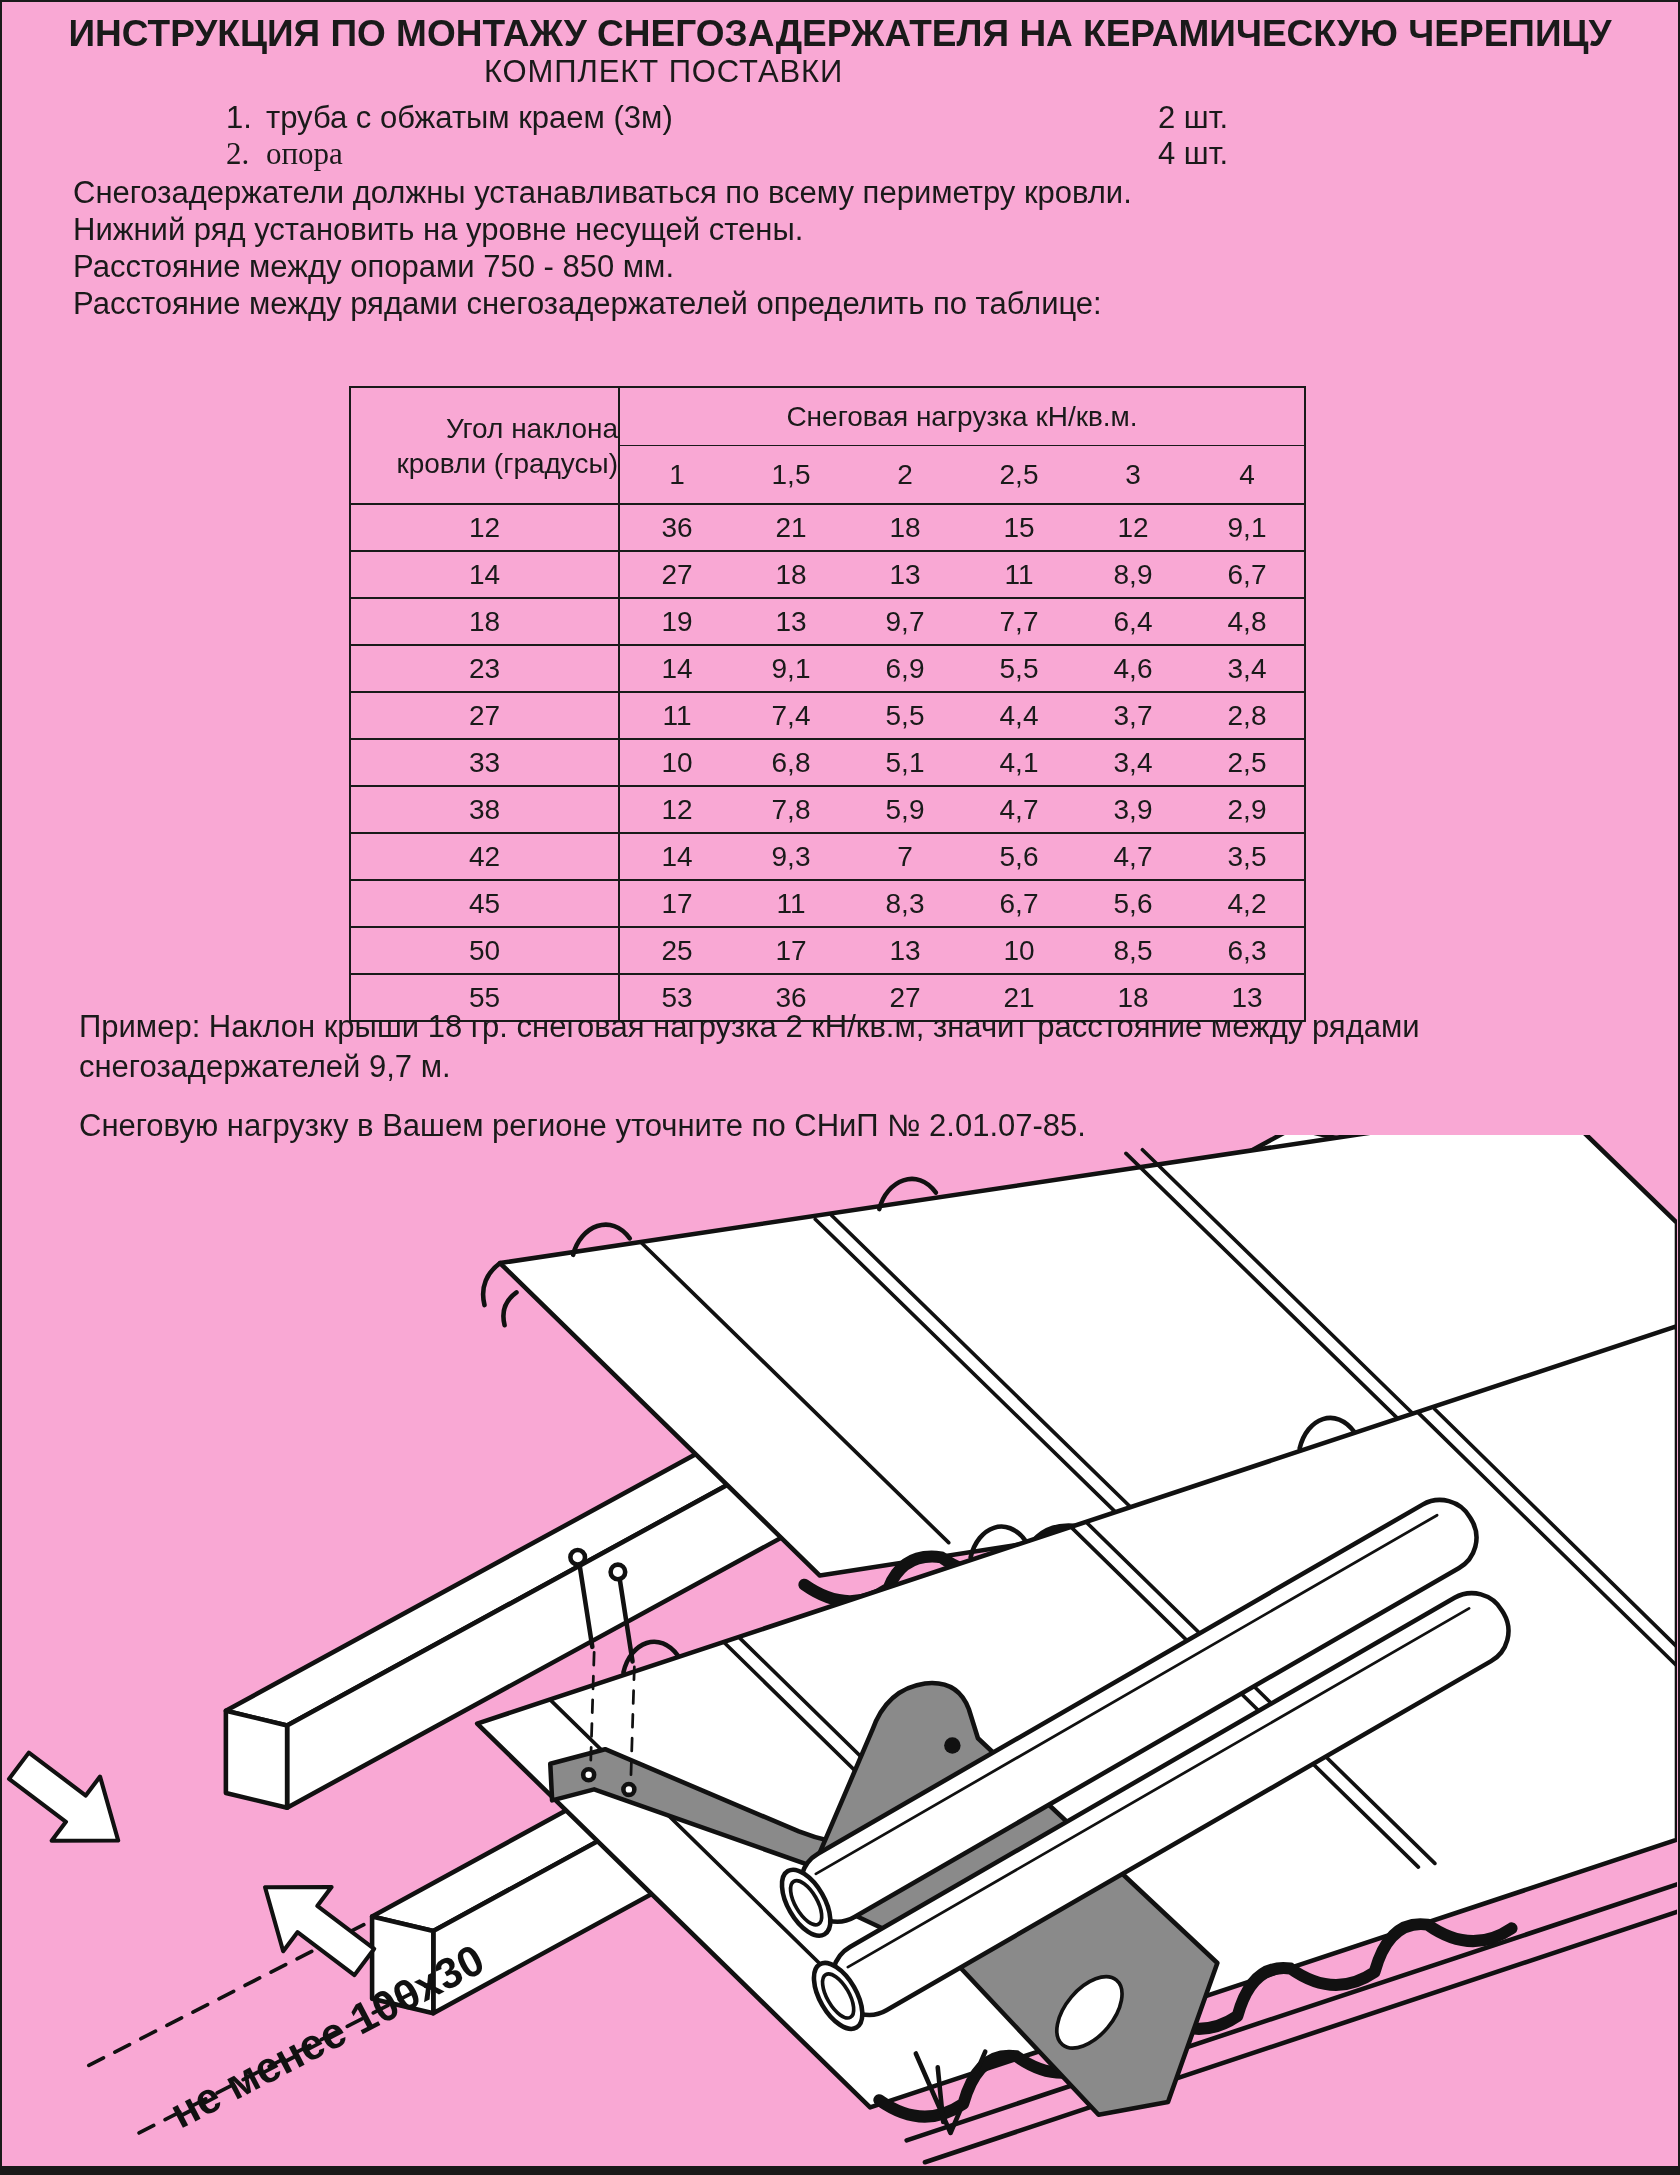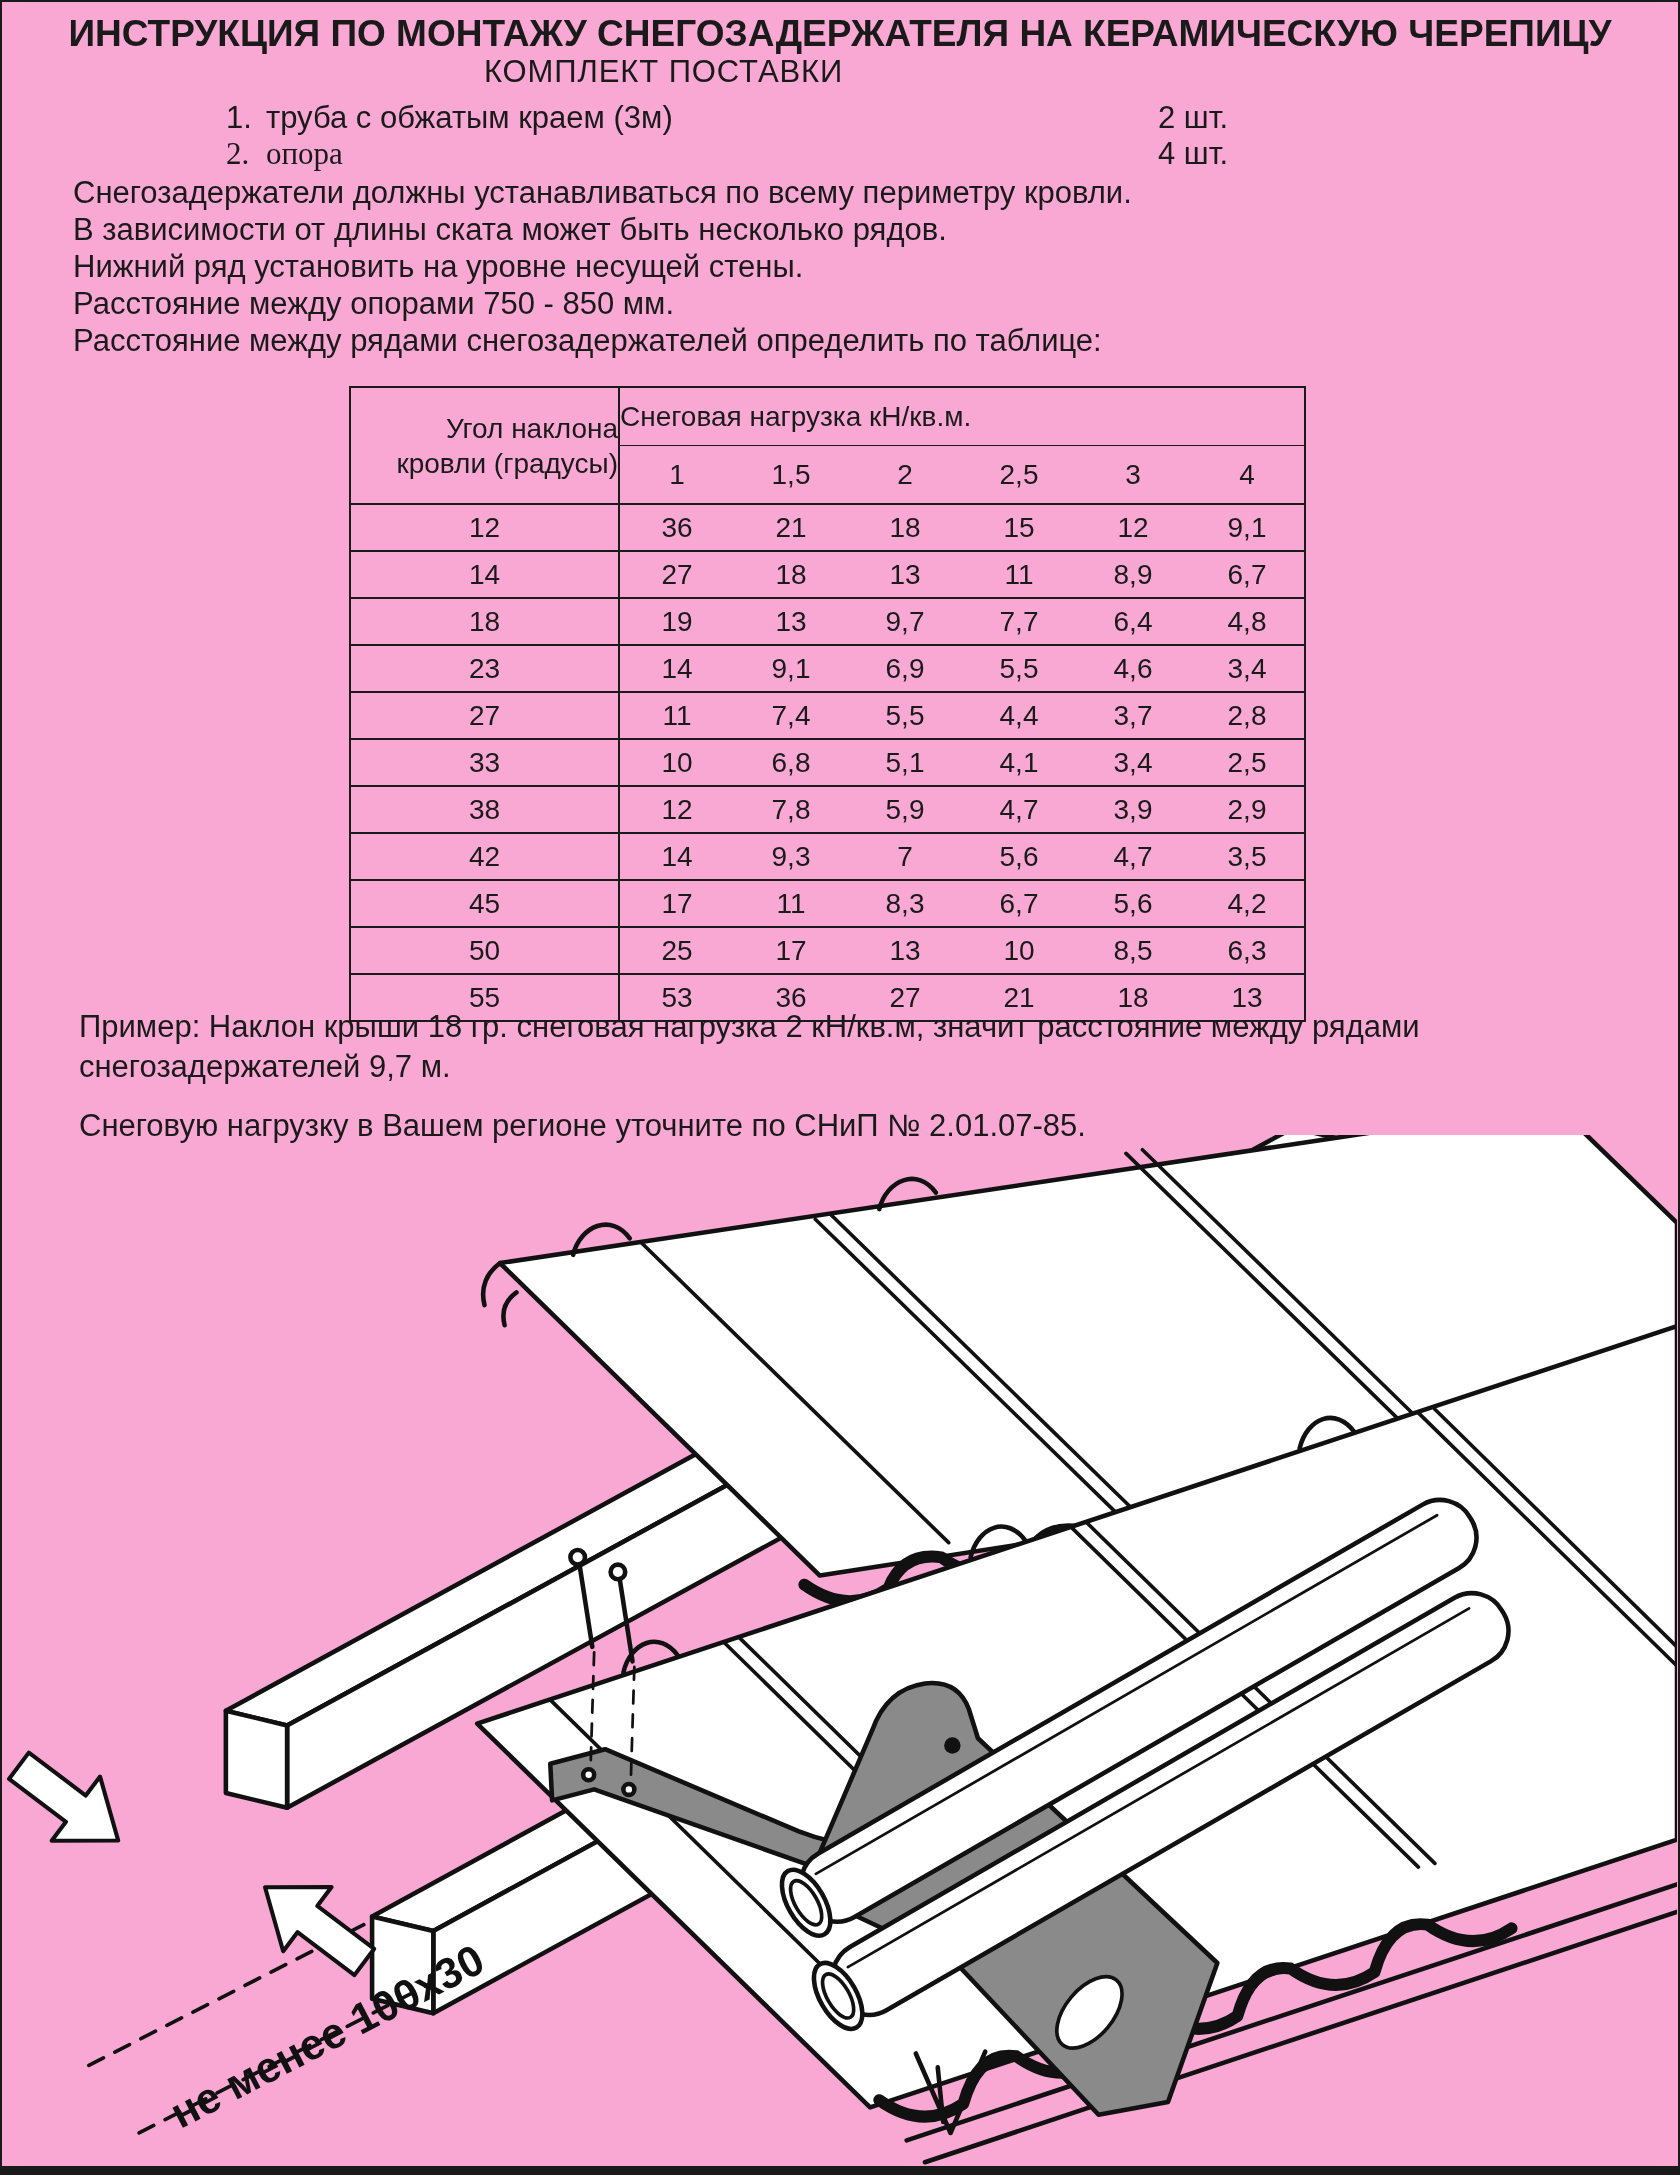--- a/index.html
+++ b/index.html
@@ -13,21 +13,21 @@
   .title{top:11px;left:0;right:0;text-align:center;font-size:37px;font-weight:bold;white-space:nowrap;}
   .kit-heading{top:52px;left:482px;font-size:31px;letter-spacing:0.9px;}
   .kit-item{font-size:31px;white-space:nowrap;}
   .kit-num{display:inline-block;width:40px;}
   .kit-qty{font-size:31px;white-space:nowrap;text-align:center;}
   .paras{top:172px;left:71px;font-size:31px;line-height:37px;}
   .tbl-wrap{top:384px;left:347px;}
   table.snow{border-collapse:collapse;border:2.7px solid #1a1a1a;table-layout:fixed;}
   table.snow td,table.snow th{font-size:28px;font-weight:normal;padding:0;color:#1a1a1a;}
   .corner{width:267px;border-right:2.7px solid #1a1a1a;text-align:right;padding-left:24px;font-size:28px;line-height:35px;}
-  .loadhdr{height:57px;text-align:left;border-bottom:1.8px solid #1a1a1a;}
+  .loadhdr{height:57px;text-align:center;border-bottom:1.8px solid #1a1a1a;}
   .subrow td{width:114px;height:57px;text-align:center;}
   tbody.data td{height:45px;text-align:center;border-top:2.7px solid #1a1a1a;}
   tbody.data td.angle{border-right:2.7px solid #1a1a1a;}
   .example{top:1005px;left:77px;width:1553px;font-size:31px;line-height:40px;}
   .note{top:1106px;left:77px;font-size:31px;}
   .diagram{top:1133px;left:0px;}
 </style>
 </head>
 <body>
 
@@ -42,21 +42,20 @@
   </div>
   <div class="abs kit-qty" style="top:98px;left:1156px;">2 шт.</div>
 
   <div class="abs kit-item" style="top:134px;left:224px;font-family:Liberation Serif, serif;">
     <span class="kit-num">2.</span><span>опора</span>
   </div>
   <div class="abs kit-qty" style="top:134px;left:1156px;">4 шт.</div>
 
   <div class="abs paras">
     <div>Снегозадержатели должны устанавливаться по всему периметру кровли.</div>
-    <div>В зависимости от длины ската может быть несколько рядов.</div>
     <div>Нижний ряд установить на уровне несущей стены.</div>
     <div>Расстояние между опорами 750 - 850 мм.</div>
     <div>Расстояние между рядами снегозадержателей определить по таблице:</div>
   </div>
 
   <div class="abs tbl-wrap">
     <table class="snow">
       <thead>
         <tr>
           <th class="corner" rowspan="2">Угол наклона кровли (градусы)</th>

